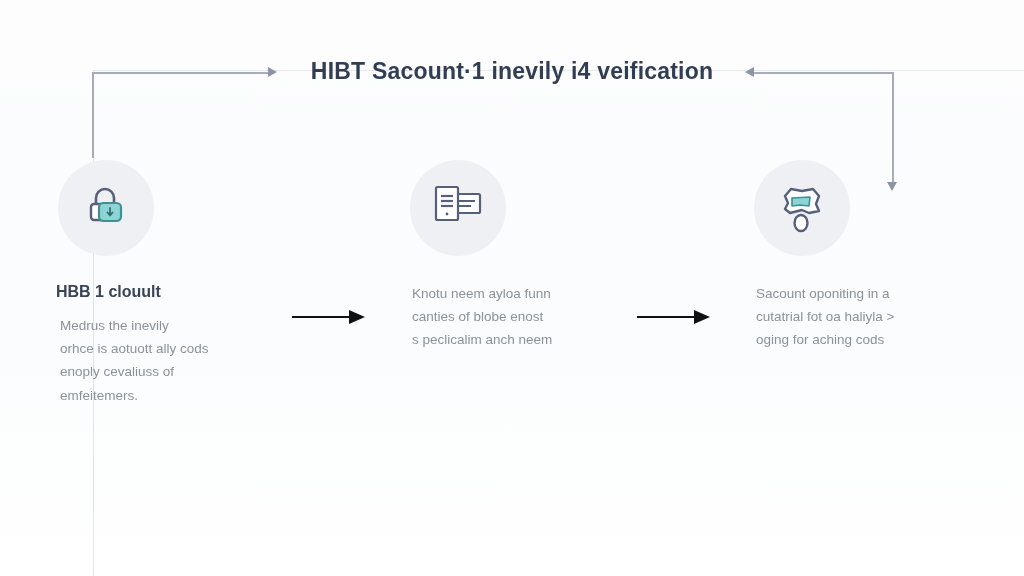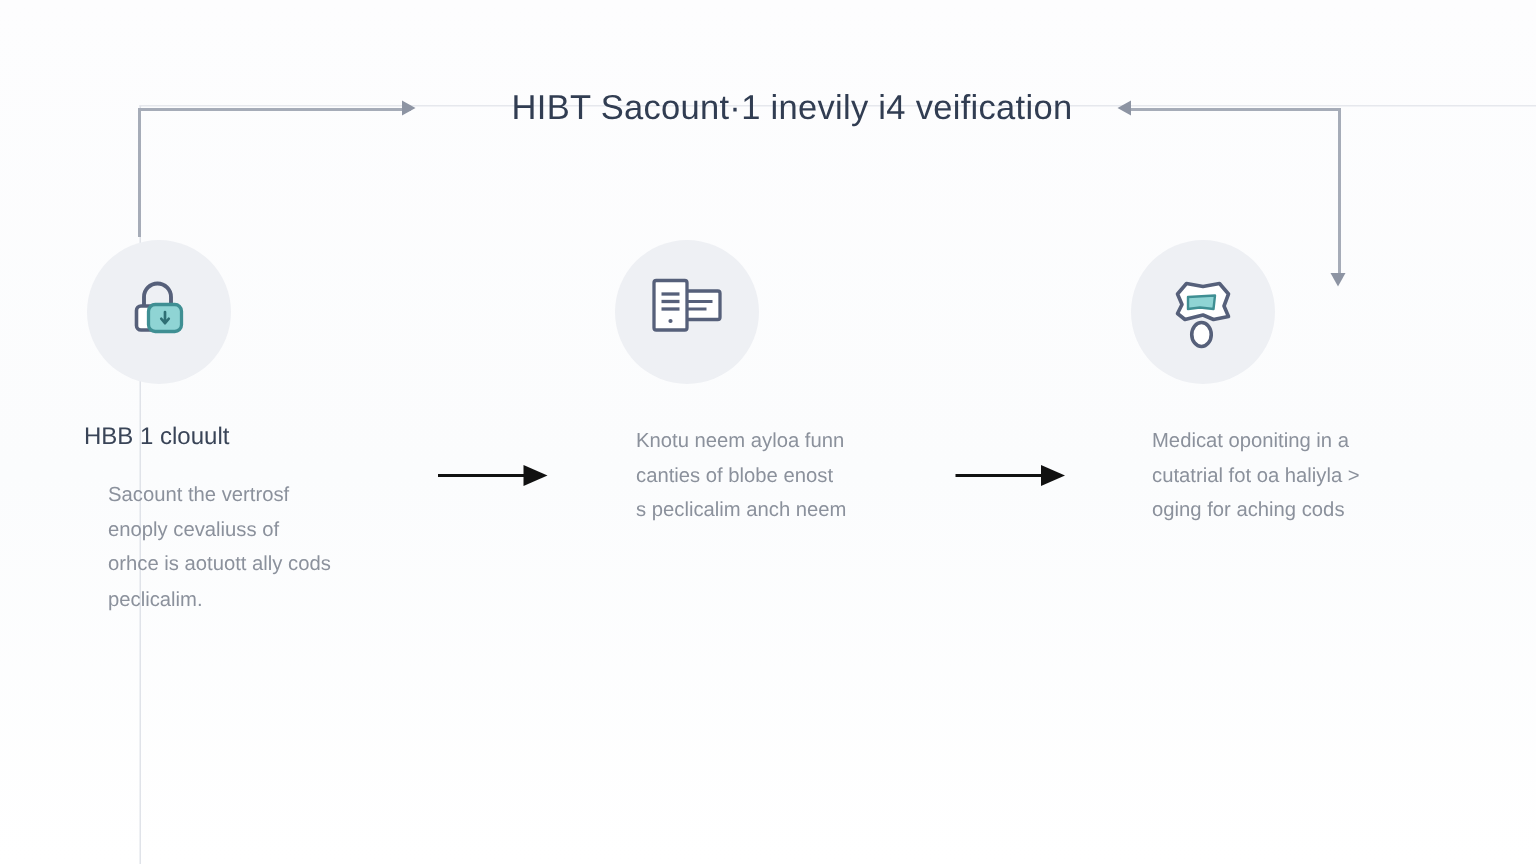--- a/index.html
+++ b/index.html
@@ -31,26 +31,26 @@
     height: 506px;
     border-top: 1px solid #e6e8ed;
     border-left: 1px solid #e0e3e9;
     box-sizing: border-box;
     pointer-events: none;
   }
 
   
   .title {
     position: absolute;
-    left: 302px;
+    left: 286px;
     top: 58px;
     width: 452px;
     text-align: center;
     font-size: 23px;
-    font-weight: normal;
+    font-weight: bold;
     letter-spacing: 0.2px;
     color: #313d52;
     white-space: nowrap;
   }
 
   
   .conn {
     position: absolute;
     background: #a6acb8;
   }
@@ -107,31 +107,31 @@
     display: flex;
     align-items: center;
     justify-content: center;
     margin-left: 2px;
   }
 
   .step-body { margin-top: 26px; }
 
   .step-title {
     font-size: 16px;
-    font-weight: normal;
+    font-weight: bold;
     color: #394457;
     margin: 0 0 12px 0;
     line-height: 1.25;
   }
 
   .step-desc {
     font-size: 13.5px;
     line-height: 1.72;
     color: #8b919c;
-    margin: 16px;
+    margin: 4px;
     width: 190px;
   }
   .step-desc .ln { display: block; }
 
   
   .step-arrow {
     position: absolute;
     top: 316px;
     height: 2px;
     background: #111111;
@@ -176,24 +176,24 @@
           <path d="M17 26 L17 19 a9 9 0 0 1 18 0 L35 26" fill="none" stroke="#56607a" stroke-width="2.6" stroke-linecap="round"></path>
           <rect x="12" y="25" width="16" height="16" rx="3" fill="#ffffff" stroke="#56607a" stroke-width="2.4"></rect>
           <rect x="20" y="24" width="22" height="18" rx="4.5" fill="#8fd4d4" stroke="#3f8f93" stroke-width="2.2"></rect>
           <path d="M31 29 L31 36 M28.5 33.5 L31 36.5 L33.5 33.5" fill="none" stroke="#2f6f74" stroke-width="1.8" stroke-linecap="round" stroke-linejoin="round"></path>
         </svg>
       </span>
     </div>
     <div class="step-body">
       <h3 class="step-title">HBB 1 clouult</h3>
       <p class="step-desc">
-        <span class="ln">Sacount the vertrosf</span>
+        <span class="ln">Medrus the inevily</span>
+        <span class="ln">orhce is aotuott ally cods</span>
         <span class="ln">enoply cevaliuss of</span>
-        <span class="ln">orhce is aotuott ally cods</span>
-        <span class="ln">peclicalim.</span>
+        <span class="ln">emfeitemers.</span>
       </p>
     </div>
   </div>
 
   <div class="step-arrow arrow-a"></div>
 
   <div class="step step-2">
     <div class="icon-circle">
       <span>
         <svg width="56" height="52" viewBox="0 0 56 52">
@@ -224,20 +224,20 @@
       <span>
         <svg width="52" height="54" viewBox="0 0 52 54">
           <path d="M9 17 L15 10 L26 12 L37 10 L43 17 L40 25 L43 32 L33 34 L26 31 L14 34 L9 30 L12 24 Z" fill="#ffffff" stroke="#56607a" stroke-width="2.4" stroke-linejoin="round"></path>
           <path d="M16 19 L34 18 L33 27 L24 26 L16 27 Z" fill="#8fd4d4" stroke="#3f8f93" stroke-width="1.6" stroke-linejoin="round"></path>
           <ellipse cx="25" cy="44" rx="6.5" ry="8" fill="#ffffff" stroke="#56607a" stroke-width="2.4"></ellipse>
         </svg>
       </span>
     </div>
     <div class="step-body">
       <p class="step-desc">
-        <span class="ln">Medicat oponiting in a</span>
+        <span class="ln">Sacount oponiting in a</span>
         <span class="ln">cutatrial fot oa haliyla &gt;</span>
         <span class="ln">oging for aching cods</span>
       </p>
     </div>
   </div>
 
 </div>
 
 </body></html>

